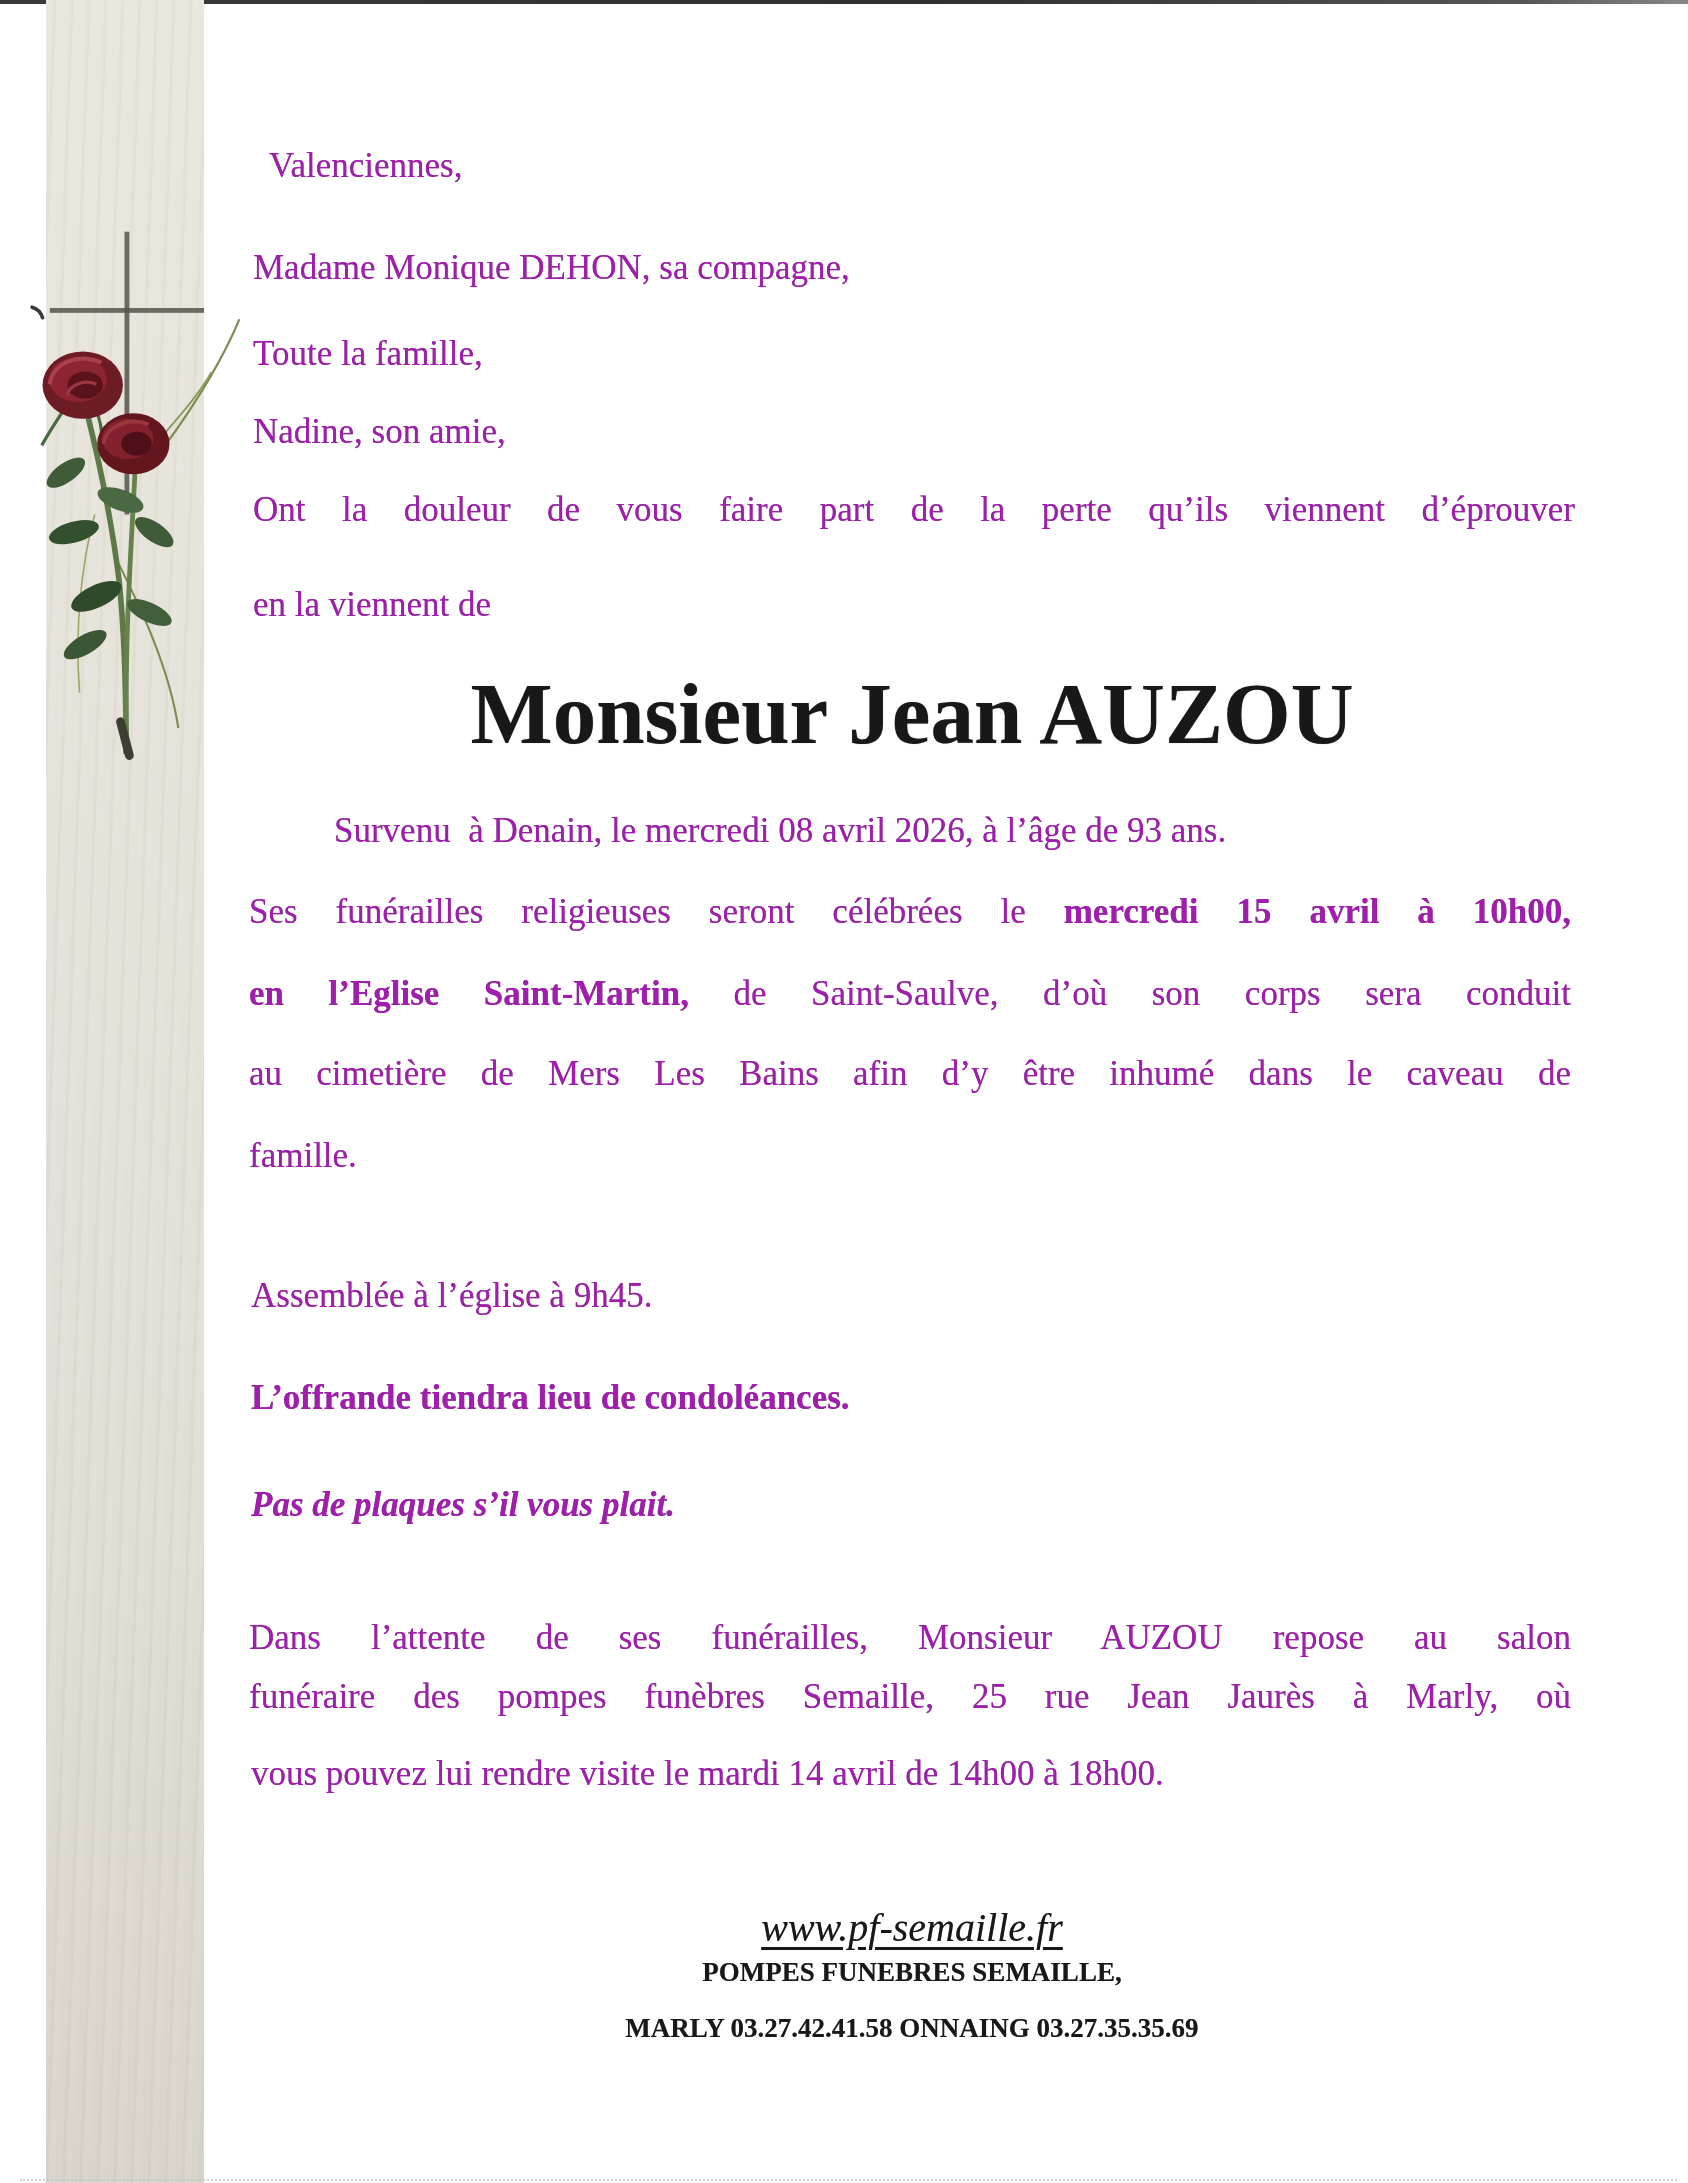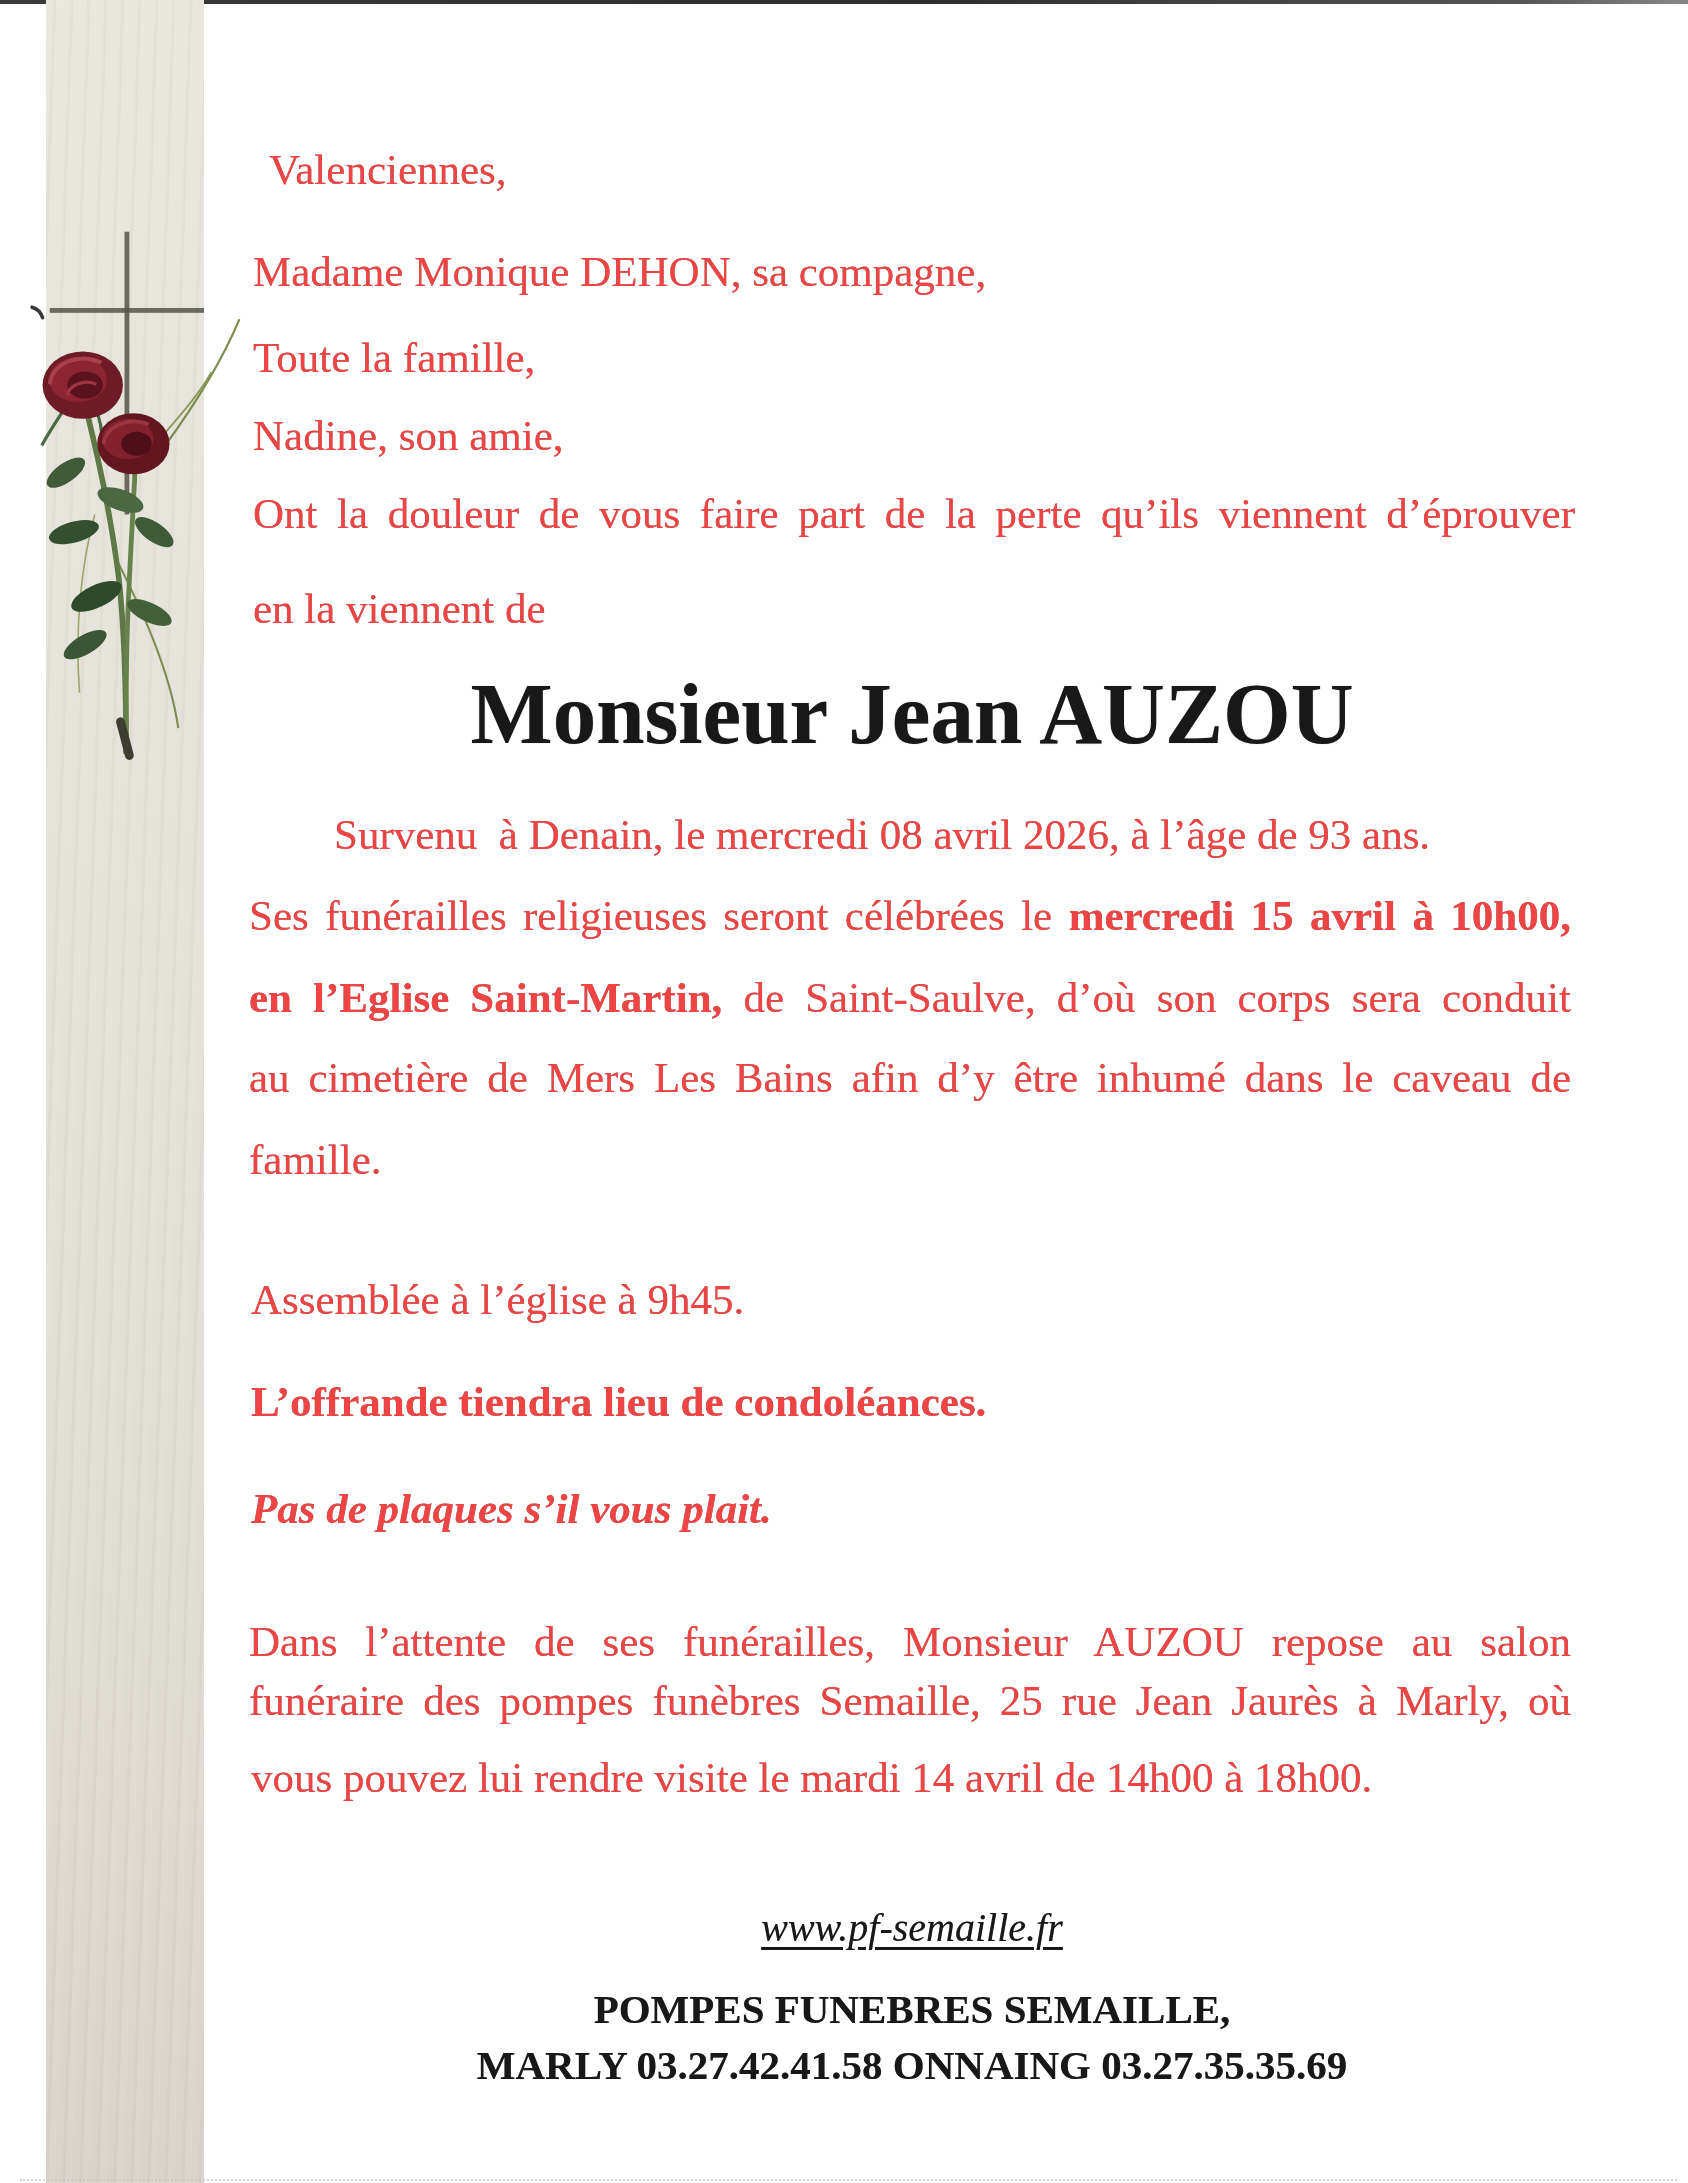--- a/index.html
+++ b/index.html
@@ -21,23 +21,23 @@
   }
   .decor-strip{
     position:absolute;left:46px;top:0;width:158px;height:2183px;
     background:
       repeating-linear-gradient(92deg, rgba(255,255,255,0) 0 7.2px, rgba(120,110,95,.045) 7.2px 10.5px, rgba(255,255,255,.05) 10.5px 17px),
       linear-gradient(180deg,#e9e6de 0%, #e7e4dc 18%, #e5e2da 38%, #e3e0d8 55%, #e0ddd5 72%, #dcd8d0 86%, #d8d4cc 100%);
   }
   .decor-art{position:absolute;left:0;top:0;width:241px;height:804px;}
   .line{
     position:absolute;
-    font-size:43px;line-height:1.08;
+    font-size:35px;line-height:1.08;
     white-space:pre;
-    color:#ef4444;
+    color:#a21caf;
     text-shadow:0 0 0.5px rgba(20,20,20,.55);
   }
   .just{
     white-space:normal;
     width:1322px;
     text-align:justify;
     text-align-last:justify;
   }
   .b{font-weight:bold;margin-top:42px;}
   .bi{font-weight:bold;font-style:italic;}
@@ -52,21 +52,21 @@
     text-align:center;white-space:pre;line-height:1;
     text-shadow:0 0 0.5px rgba(20,20,20,.5);
   }
   .website{
     font-size:40px;font-style:italic;
     text-decoration:underline;
     text-decoration-thickness:2.8px;
     text-underline-offset:6.4px;
     text-align:center;
   }
-  .footer-bold{font-size:41px;font-weight:bold;margin-top:30px;}
+  .footer-bold{font-size:27px;font-weight:bold;}
 </style>
 </head>
 <body>
 
 <div class="page">
 
   <div class="scan-top-edge"></div>
 
   <div class="decor-strip"></div>
 

